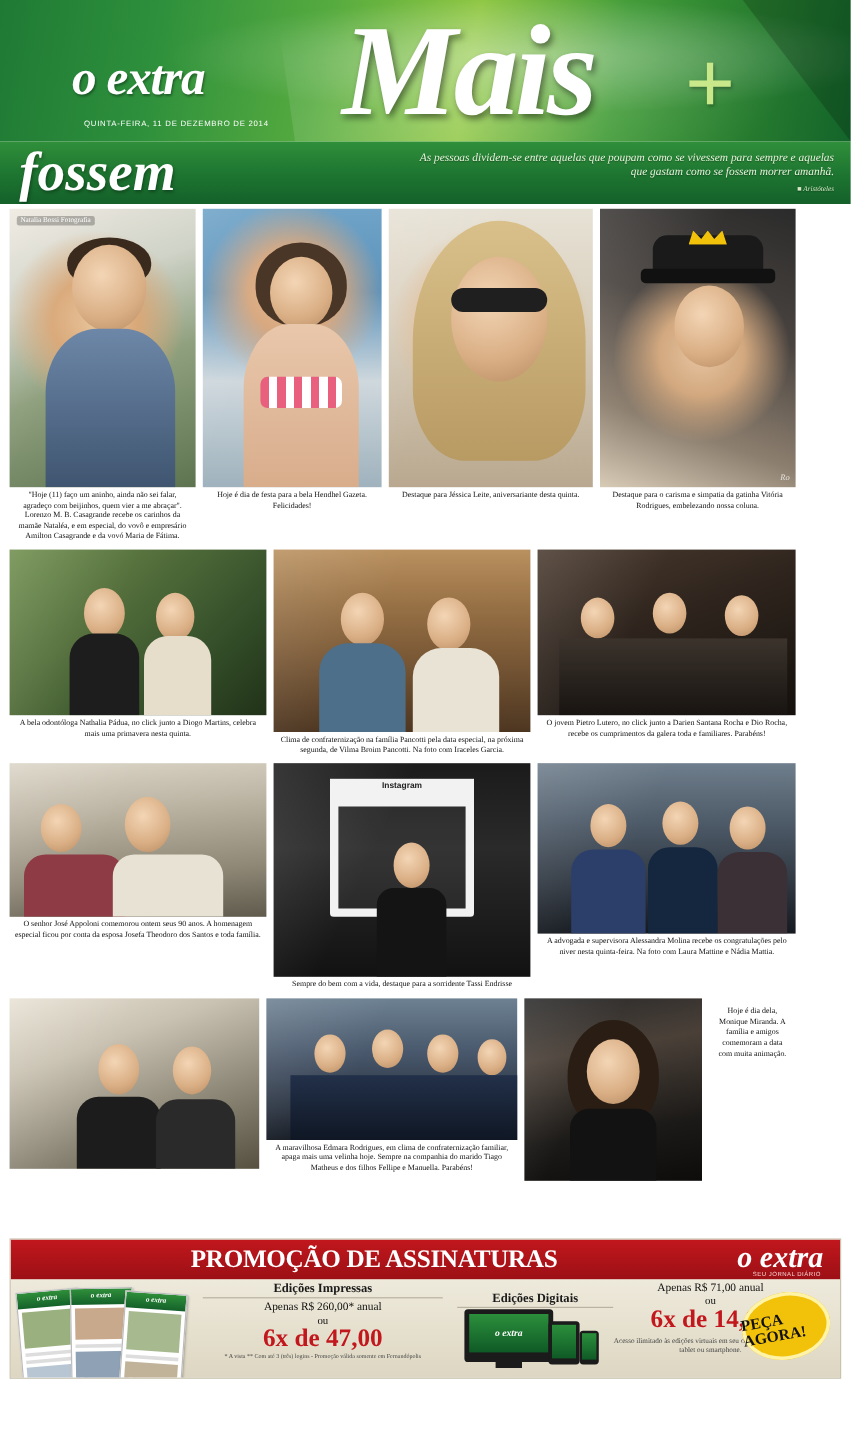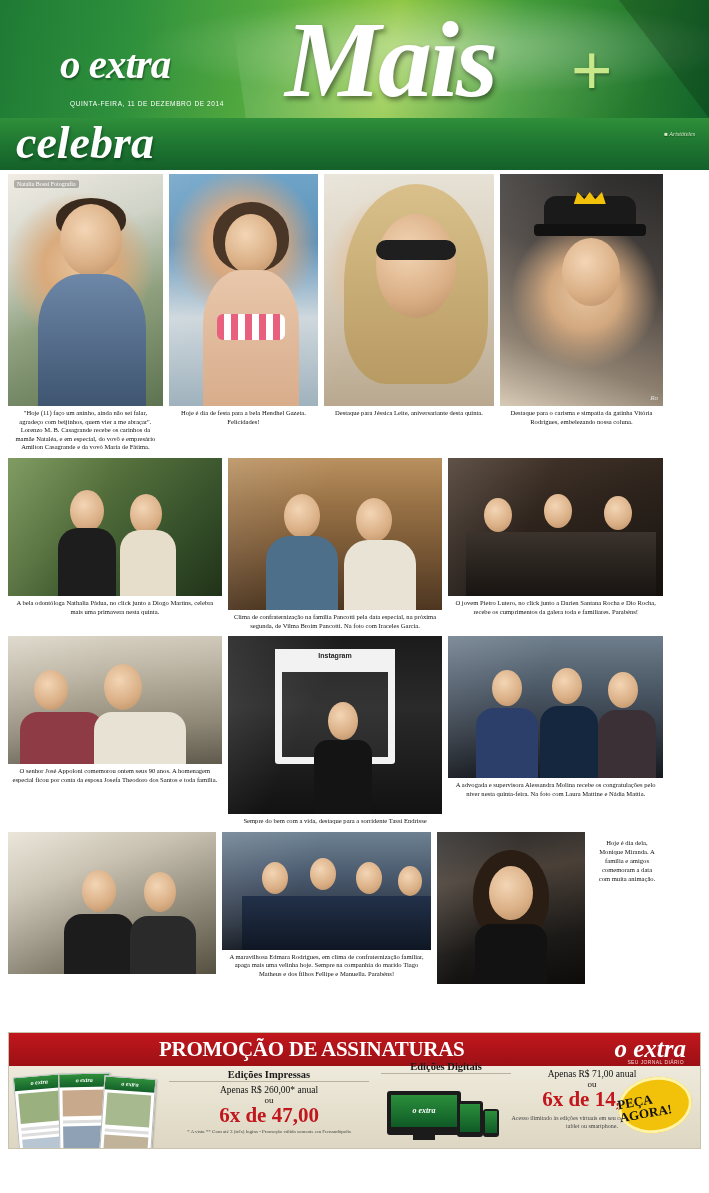--- a/index.html
+++ b/index.html
@@ -175,21 +175,21 @@
     border:1px solid #bbb; box-shadow:1px 1px 2px rgba(0,0,0,.25);
     overflow:hidden;
   }
   .paper .ph-strip{ position:absolute; left:3px; right:3px; }
   .paper .nameplate{
     position:absolute; left:0; top:0; width:100%; height:13px;
     background:linear-gradient(180deg,#2f8f3a,#14612a); color:#fff;
     font-size:6px; font-style:italic; font-weight:bold; text-align:center; line-height:13px;
   }
   .ad-col1{ position:absolute; left:160px; top:36px; width:200px; text-align:center; }
-  .ad-col2{ position:absolute; left:372px; top:28px; width:130px; text-align:center; }
+  .ad-col2{ position:absolute; left:372px; top:44px; width:130px; text-align:center; }
   .ad-col3{ position:absolute; left:498px; top:36px; width:170px; text-align:center; }
   .ad-sub{ font-family:"Liberation Serif", serif; font-weight:bold; font-size:10.5px; color:#1a1a1a; border-bottom:1px solid #b9b2a0; padding-bottom:1px; margin-bottom:3px;}
   .ad-line{ font-family:"Liberation Serif", serif; font-size:9.5px; color:#111; }
   .ad-big{ font-family:"Liberation Serif", serif; font-weight:bold; font-size:21px; color:#c1171d; line-height:21px;}
   .ad-ou{ font-size:9px; color:#111; }
   .ad-note{ font-family:"Liberation Serif", serif; font-size:8.2px; line-height:10px; color:#111; margin-top:6px;}
   .ad-fine{ font-size:5px; color:#444; margin-top:3px; }
   .ad-devices{ position:absolute; left:374px; top:58px; width:124px; height:52px; }
   .dev-monitor{ position:absolute; left:4px; top:0; width:74px; height:44px; background:#1b1b1b; border-radius:3px; }
   .dev-screen{ position:absolute; left:4px; top:4px; width:66px; height:32px; background:linear-gradient(180deg,#2b8f3b,#0f5a26); }
@@ -246,22 +246,23 @@
     <div class="mh-swoosh"></div>
     <div class="mh-black-wedge"></div>
     <div class="logo-o-extra">o extra</div>
     <div class="logo-net">.net</div>
     <div class="logo-mais">Mais</div>
     <div class="logo-plus">+</div>
     <div class="mh-date">QUINTA-FEIRA, 11 DE DEZEMBRO DE 2014</div>
   </div>
 
   <div class="socialbar">
-    <div class="social-word">celebra</div>
+    <div class="social-word">fossem</div>
     <div class="social-quote">
+      <span>As pessoas dividem-se entre aquelas que poupam como se vivessem para sempre e aquelas que gastam como se fossem morrer amanhã.</span>
       <span class="author">■ Aristóteles</span>
     </div>
   </div>
 
   <div class="content">
 
     <div class="row">
       <div class="cell" style="width:166px">
         <div class="ph p-baby" style="height:232px">
           <div class="photo-sheen"></div>

